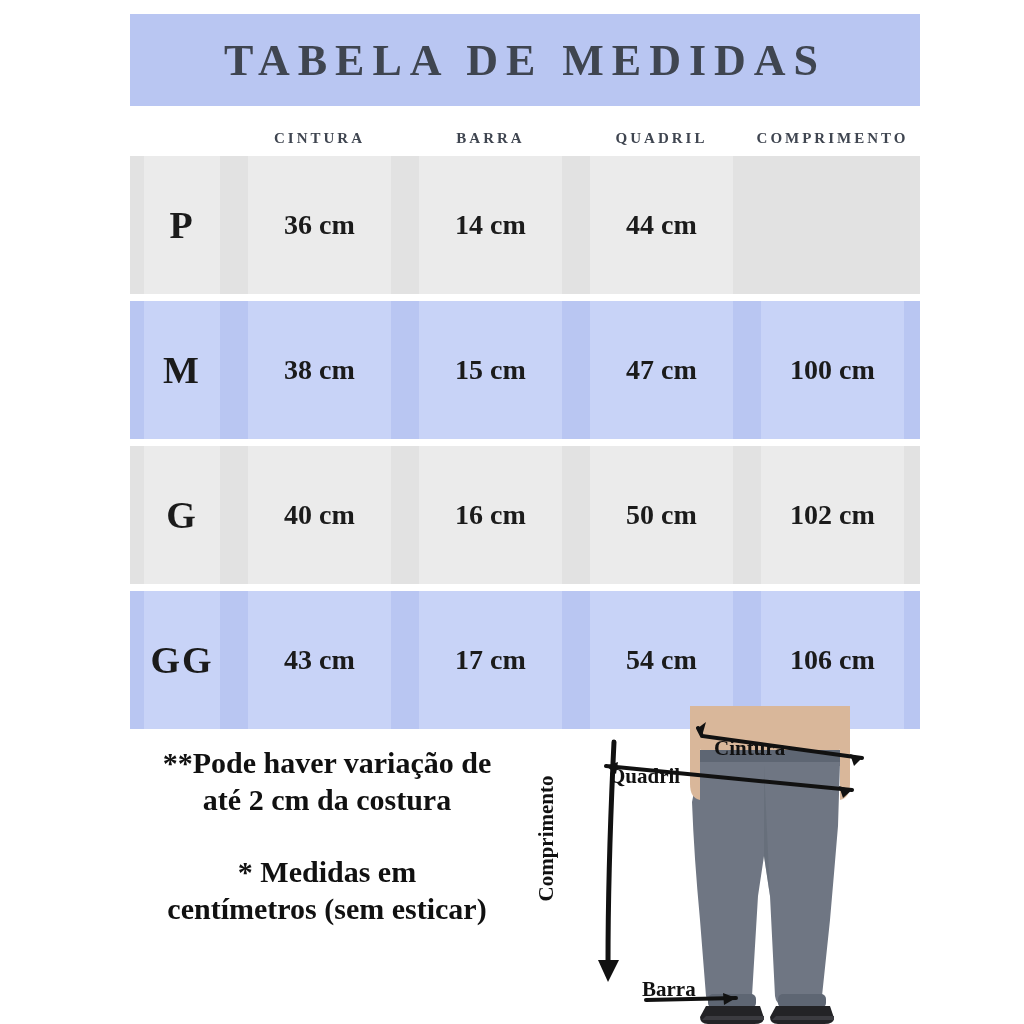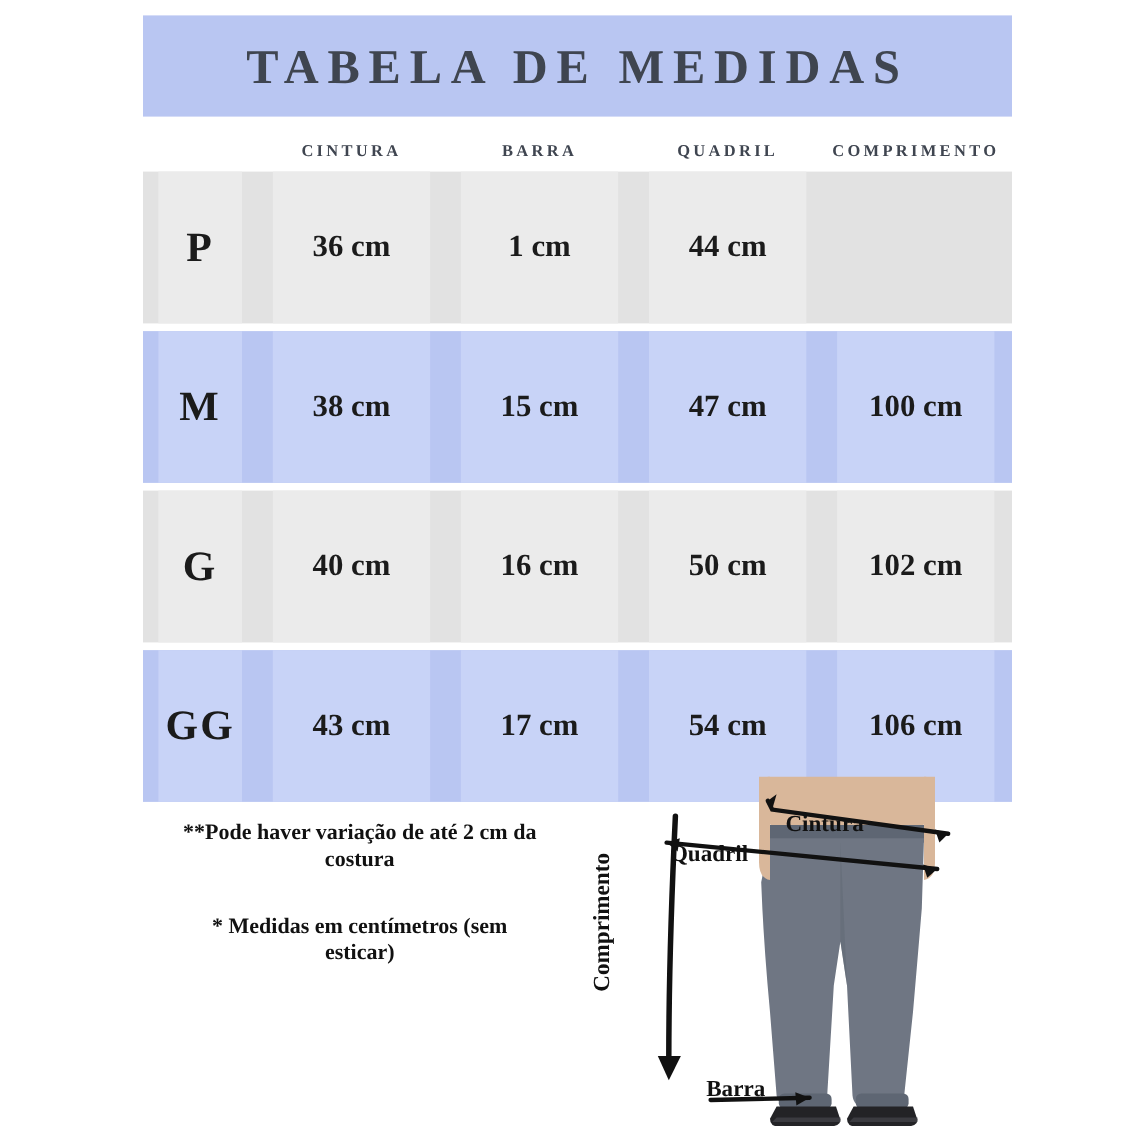--- a/index.html
+++ b/index.html
@@ -106,21 +106,21 @@
     position: absolute;
     left: 150px;
     top: 745px;
     width: 330px;
     text-align: center;
     color: #111;
   }
   .note-block {
     font-family: "Liberation Serif", serif;
     font-weight: bold;
-    font-size: 20px;
+    font-size: 30px;
     line-height: 1.22;
   }
   .note-block.second { margin-top: 36px; }
 
   
   .illustration {
     position: absolute;
     left: 490px;
     top: 706px;
     width: 520px;
@@ -169,21 +169,21 @@
       <div class="cell col-size">
         <span class="band"></span>
         <span class="txt size-txt">P</span>
       </div>
       <div class="cell col-data">
         <span class="band"></span>
         <span class="txt val-txt">36 cm</span>
       </div>
       <div class="cell col-data">
         <span class="band"></span>
-        <span class="txt val-txt">1 cm</span>
+        <span class="txt val-txt">14 cm</span>
       </div>
       <div class="cell col-data">
         <span class="band"></span>
         <span class="txt val-txt">44 cm</span>
       </div>
     </div>
 
     <div class="row blue">
       <div class="cell col-size">
         <span class="band"></span>

